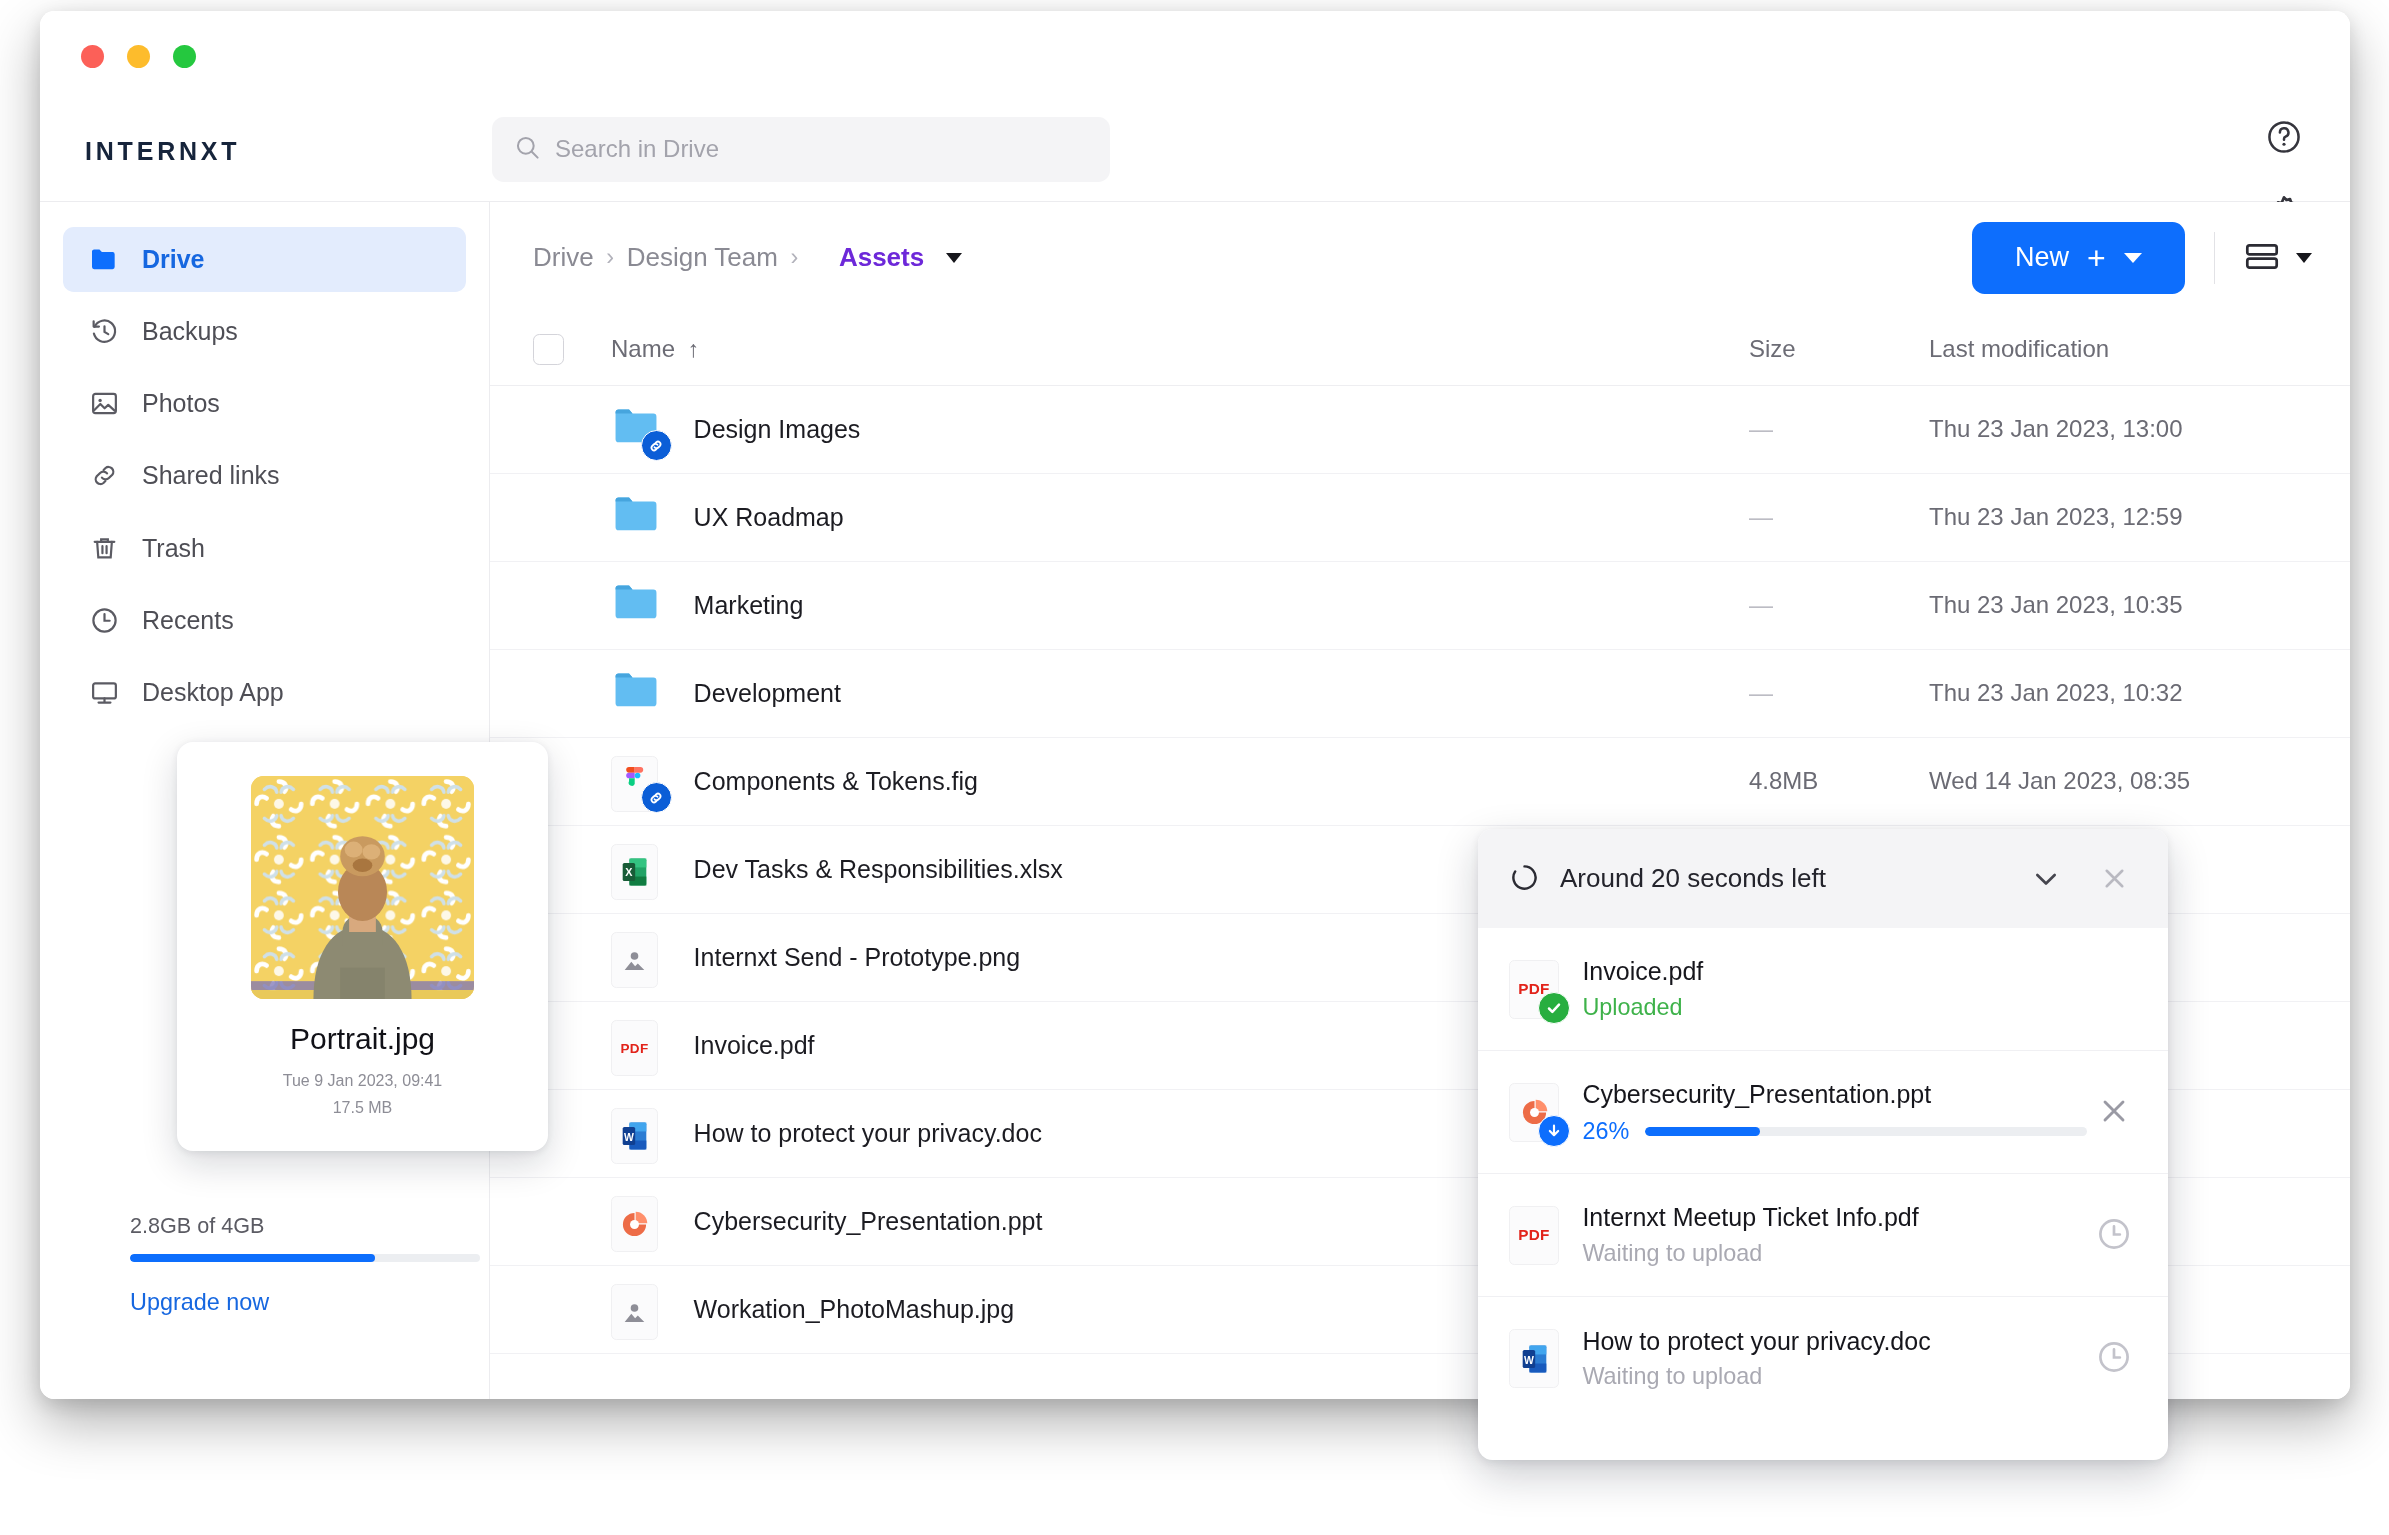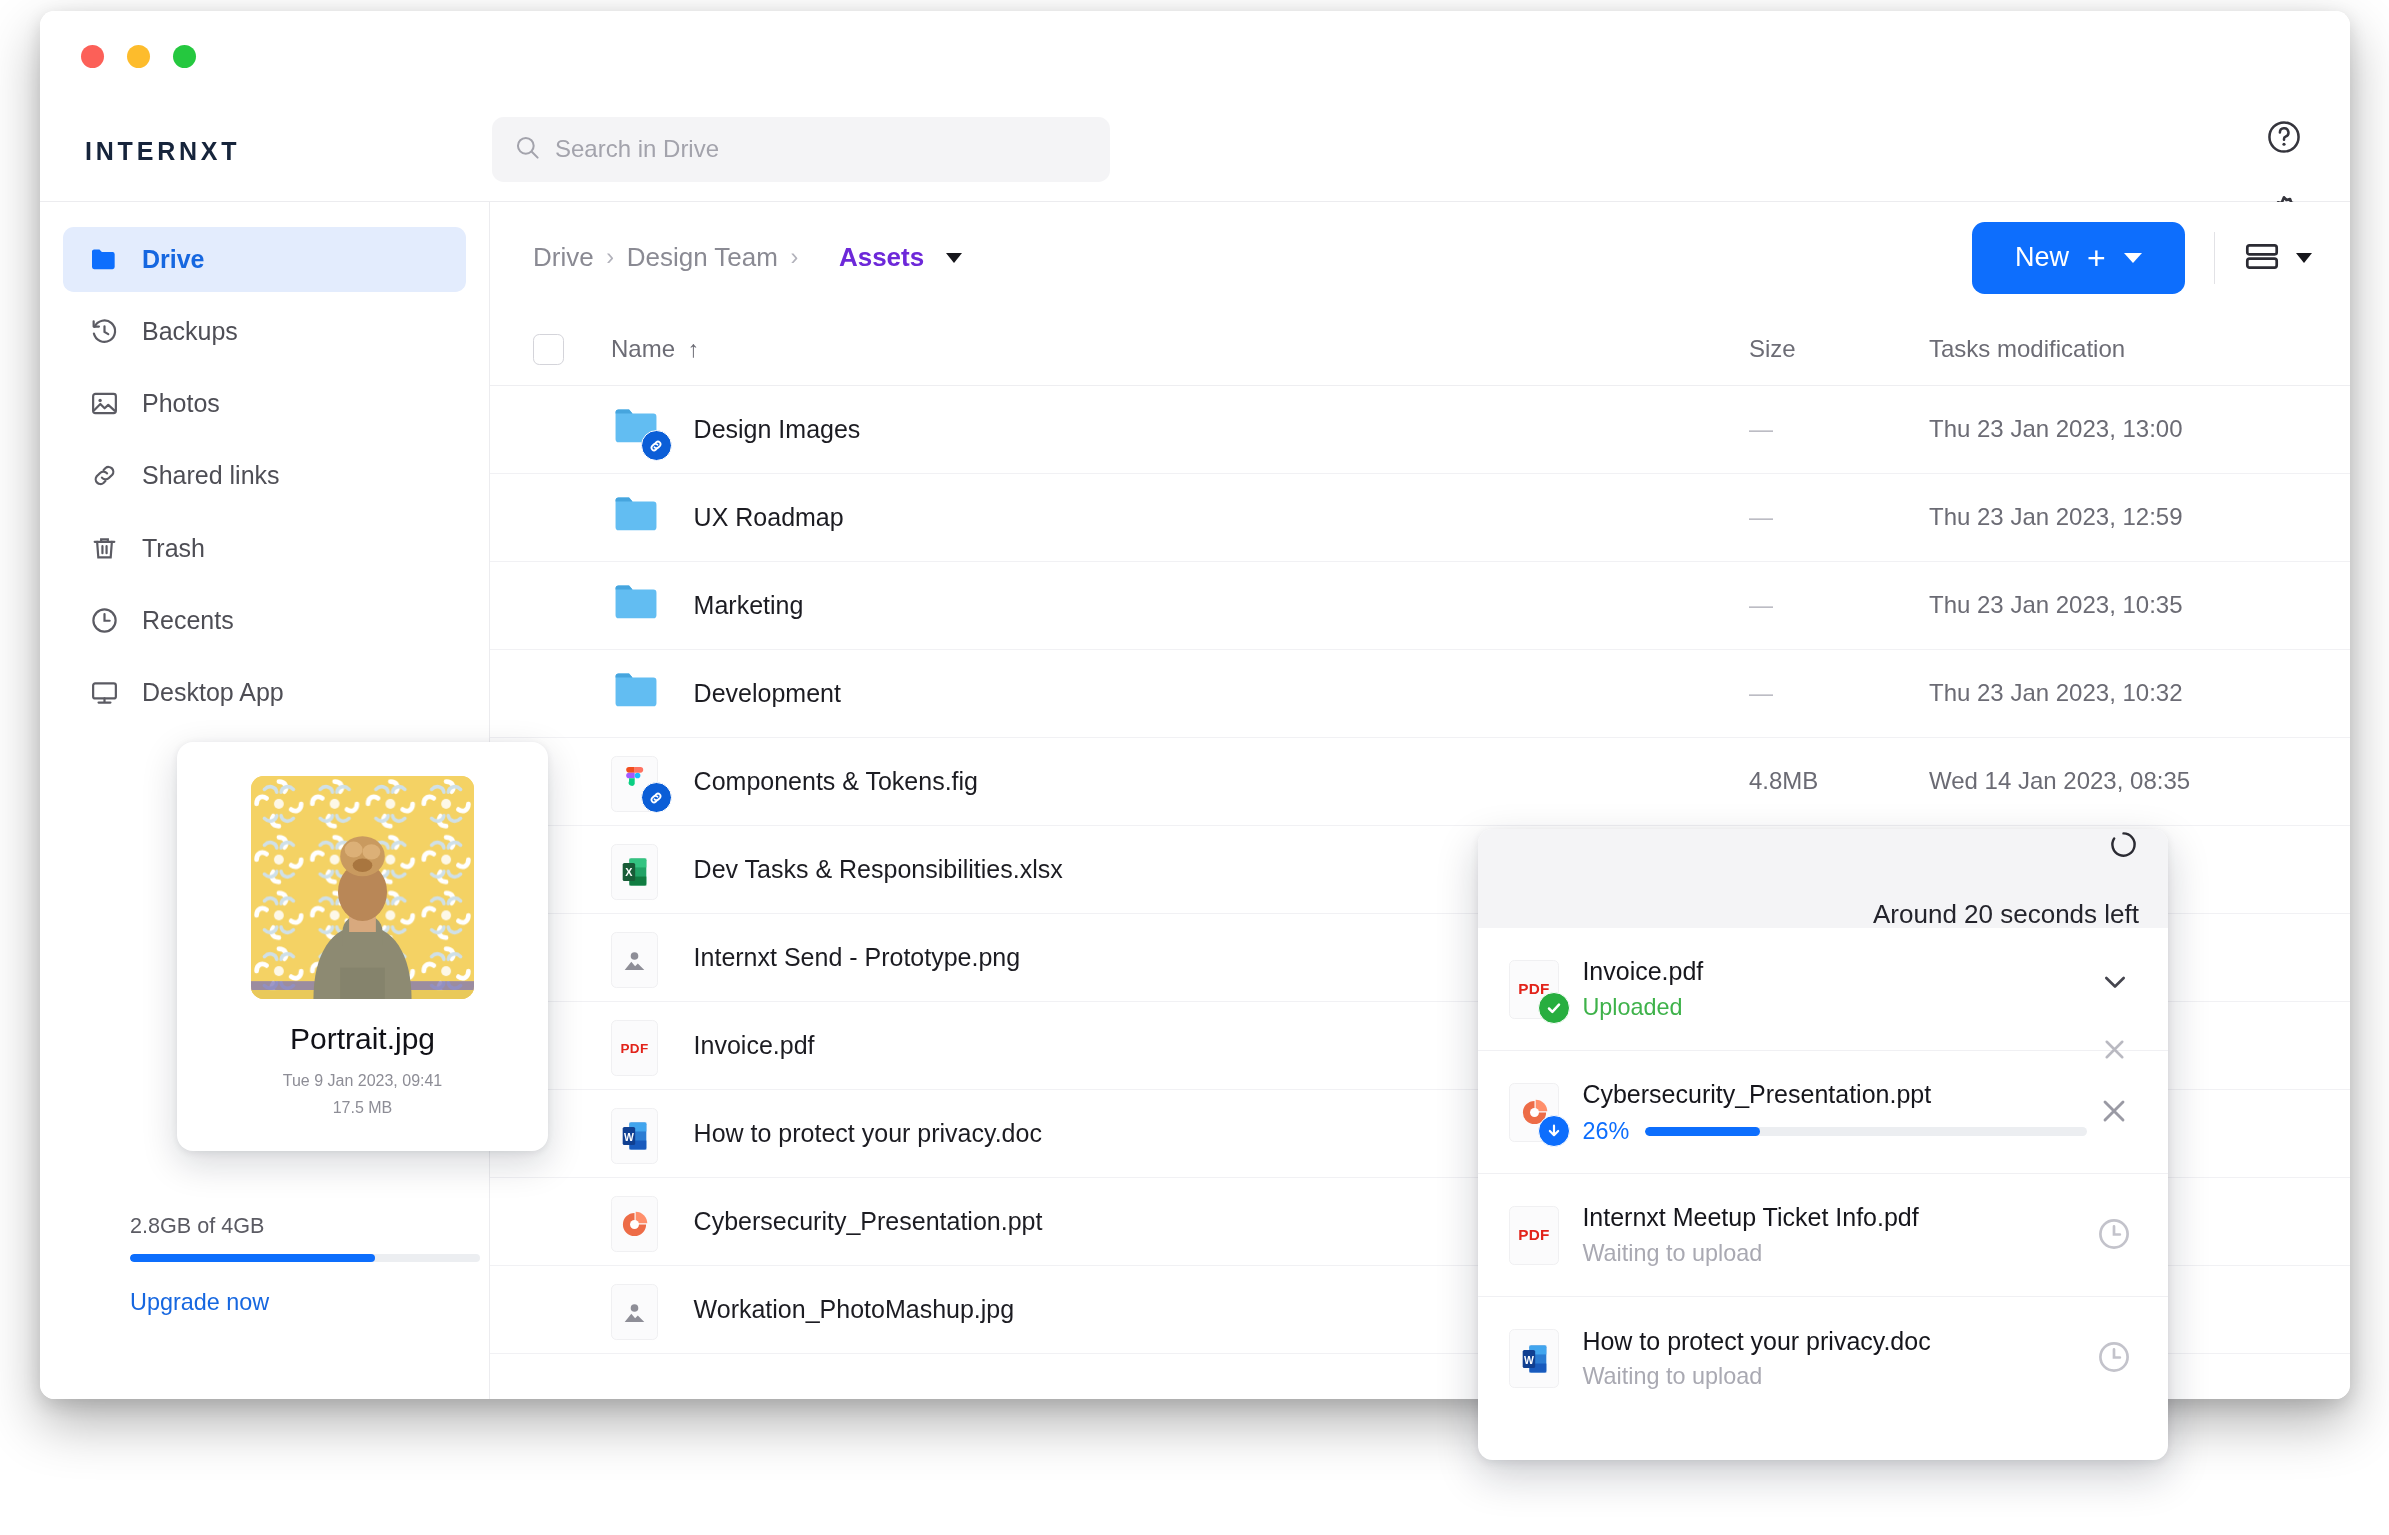--- a/index.html
+++ b/index.html
@@ -237,24 +237,23 @@
     left: 1478px; top: 829px;
     width: 690px; height: 631px;
     background: #fff;
     border-radius: 14.4px;
     box-shadow: 0 16px 43px rgba(15,20,40,.20), 0 2.7px 9px rgba(15,20,40,.08);
     overflow: hidden;
     z-index: 60;
   }
   .toast-head {
     height: 99px; background: #f4f4f6;
-    display: flex; align-items: flex-end;
+    display: flex; align-items: center;
     padding: 0 29px 0 31px;
-    gap: 36px;
-    flex-direction: column;
+    gap: 20px;
   }
   .toast-title { font-size: 26px; color: #24242c; flex: 1; }
   .toast-head .icon-btn { width: 49px; height: 49px; }
   .urow {
     display: flex; align-items: center;
     height: 123px;
     padding: 0 27px 0 31px;
     border-bottom: 0.9px solid #f0f0f3;
     gap: 0;
   }
@@ -457,21 +456,21 @@
       <div class="thead">
         <span class="cb"></span>
         <div class="col-name">
           <span class="th">Name</span>
           <span class="arrow-up">↑</span>
         </div>
         <div class="col-size">
           <span class="th">Size</span>
         </div>
         <div class="col-mod">
-          <span class="th">Tasks modification</span>
+          <span class="th">Last modification</span>
         </div>
       </div>
 
       <div id="tbody">
           <div class="trow">
             <span class="cb"></span>
             <div class="col-name" style="margin-left:47px">
               <span class="ficon-wrap"><svg width="50" height="45" viewBox="0 0 24 22">
                   <path d="M2 4.2A1.5 1.5 0 0 1 3.5 2.7h5.1l1.7 2h10.2A1.5 1.5 0 0 1 22 6.2v11A1.5 1.5 0 0 1 20.5 18.7h-17A1.5 1.5 0 0 1 2 17.2z" fill="#62bdf2"></path>
                   <path d="M2 4.2A1.5 1.5 0 0 1 3.5 2.7h5.1l1.7 2H2z" fill="#46a5de"></path>

